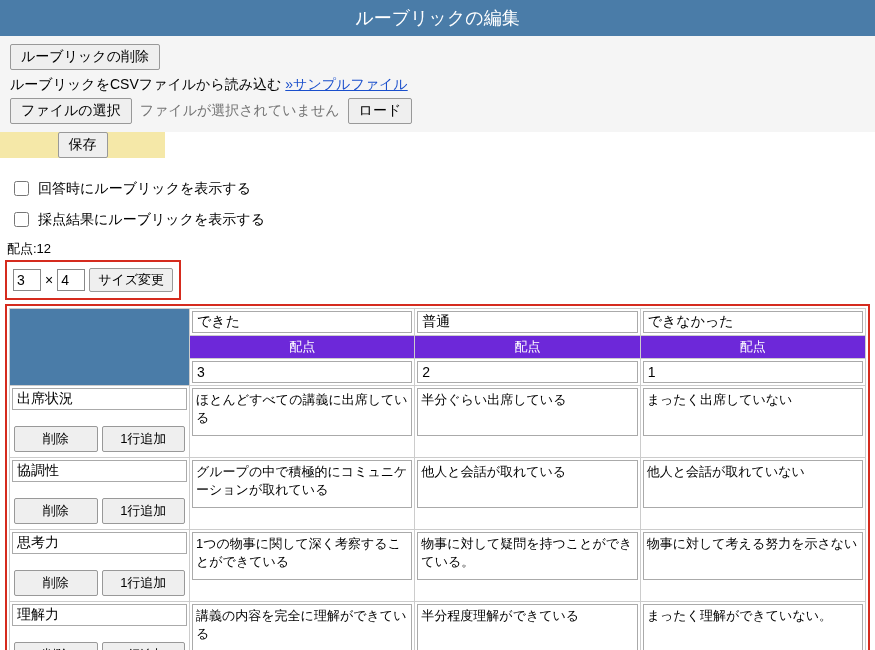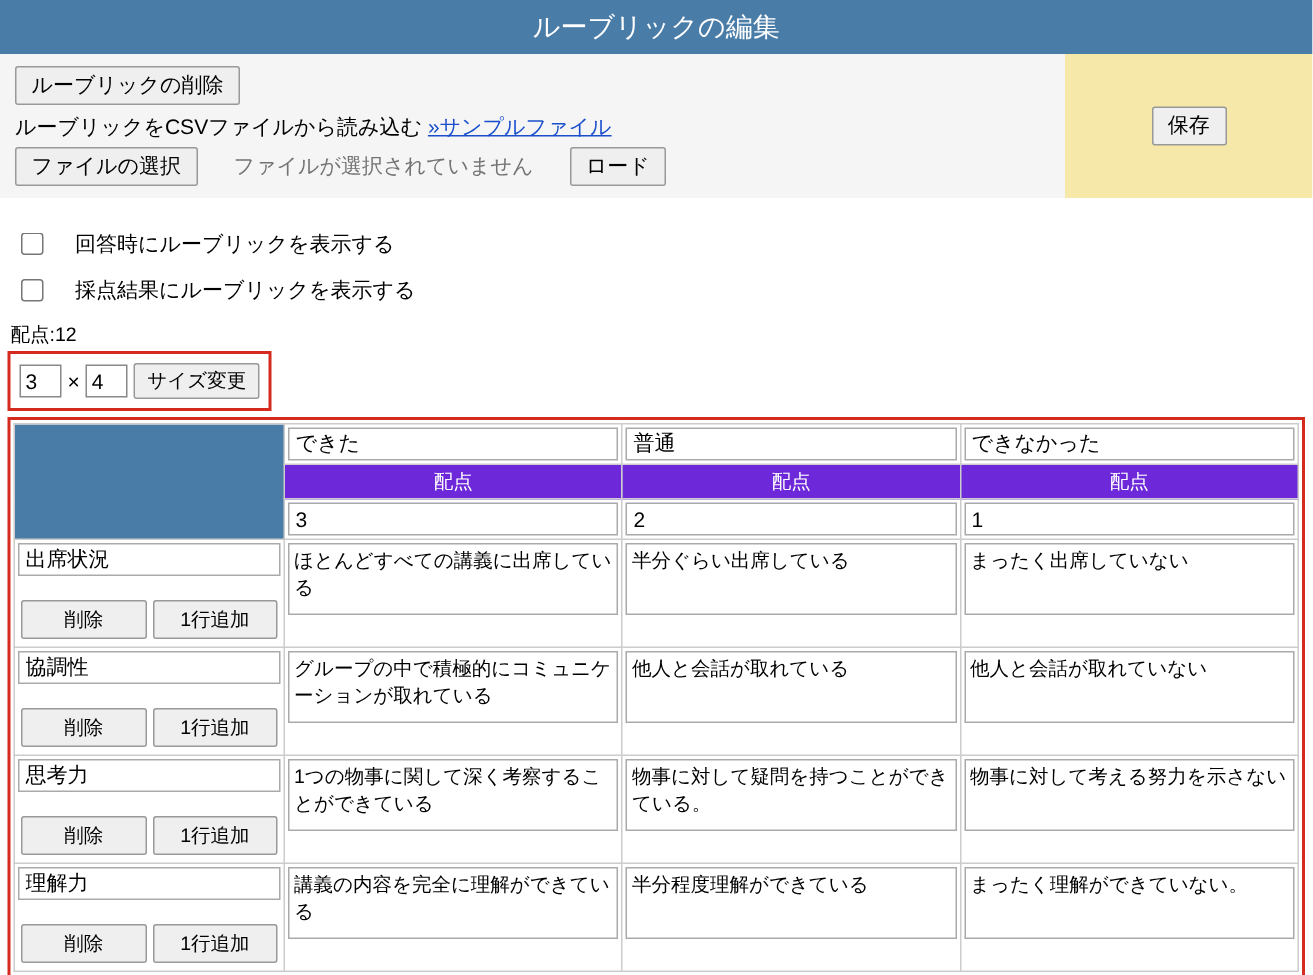--- a/index.html
+++ b/index.html
@@ -12,20 +12,21 @@
   }
   .header-bar {
     background: #4a7ca8;
     color: #fff;
     text-align: center;
     padding: 6px 4px;
     font-size: 18px;
   }
   .top-section {
     display: flex;
+    flex-direction: column;
   }
   .top-left {
     flex: 1;
     background: #f5f5f5;
     padding: 8px 10px;
   }
   .top-right {
     width: 165px;
     background: #f5e8a8;
     display: flex;
@@ -47,31 +48,31 @@
   }
   .csv-line {
     margin-top: 6px;
     font-size: 14px;
   }
   .csv-line a { color: #1a4fcc; }
   .file-line {
     margin-top: 4px;
     display: flex;
     align-items: center;
-    gap: 24px;
+    gap: 8px;
   }
   .file-status { color: #737373; }
   .checkbox-block {
     margin: 20px 10px 10px 10px;
   }
   .checkbox-row {
     margin-bottom: 10px;
     display: flex;
     align-items: center;
-    gap: 18px;
+    gap: 6px;
   }
   input[type="checkbox"] {
     width: 15px;
     height: 15px;
   }
   .score-label {
     margin: 0 0 2px 7px;
     font-size: 13px;
   }
   .size-row {

